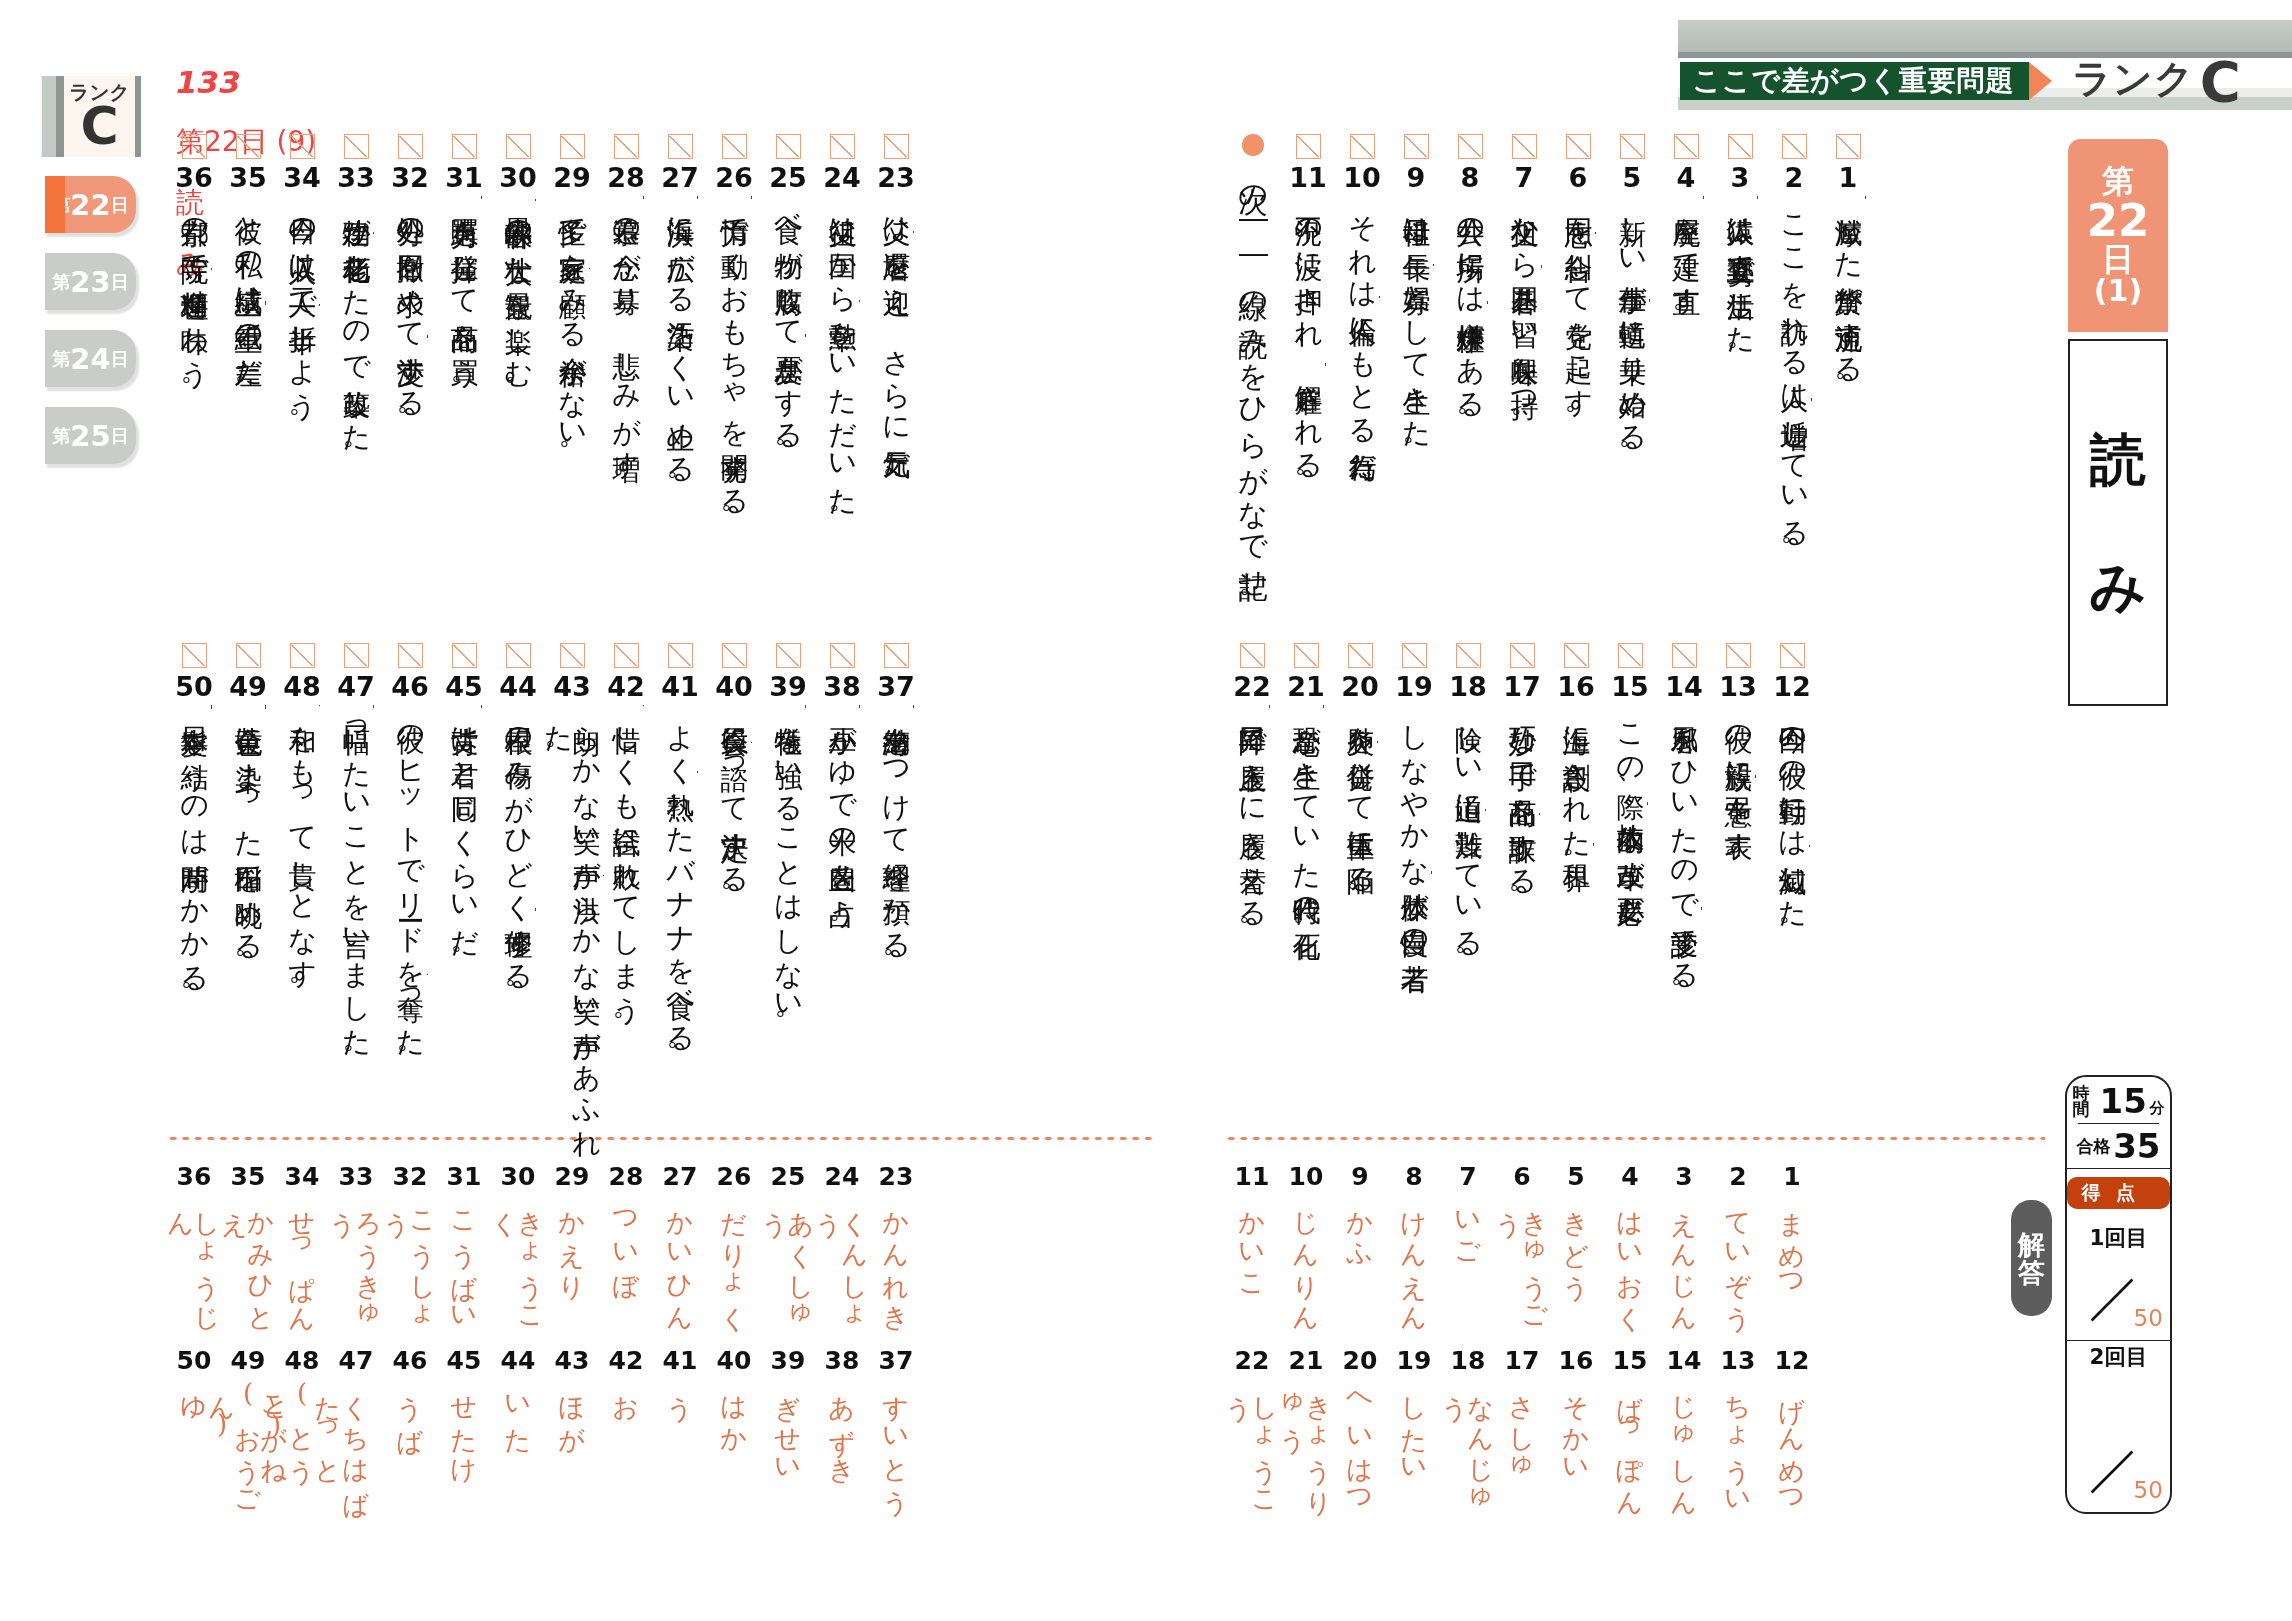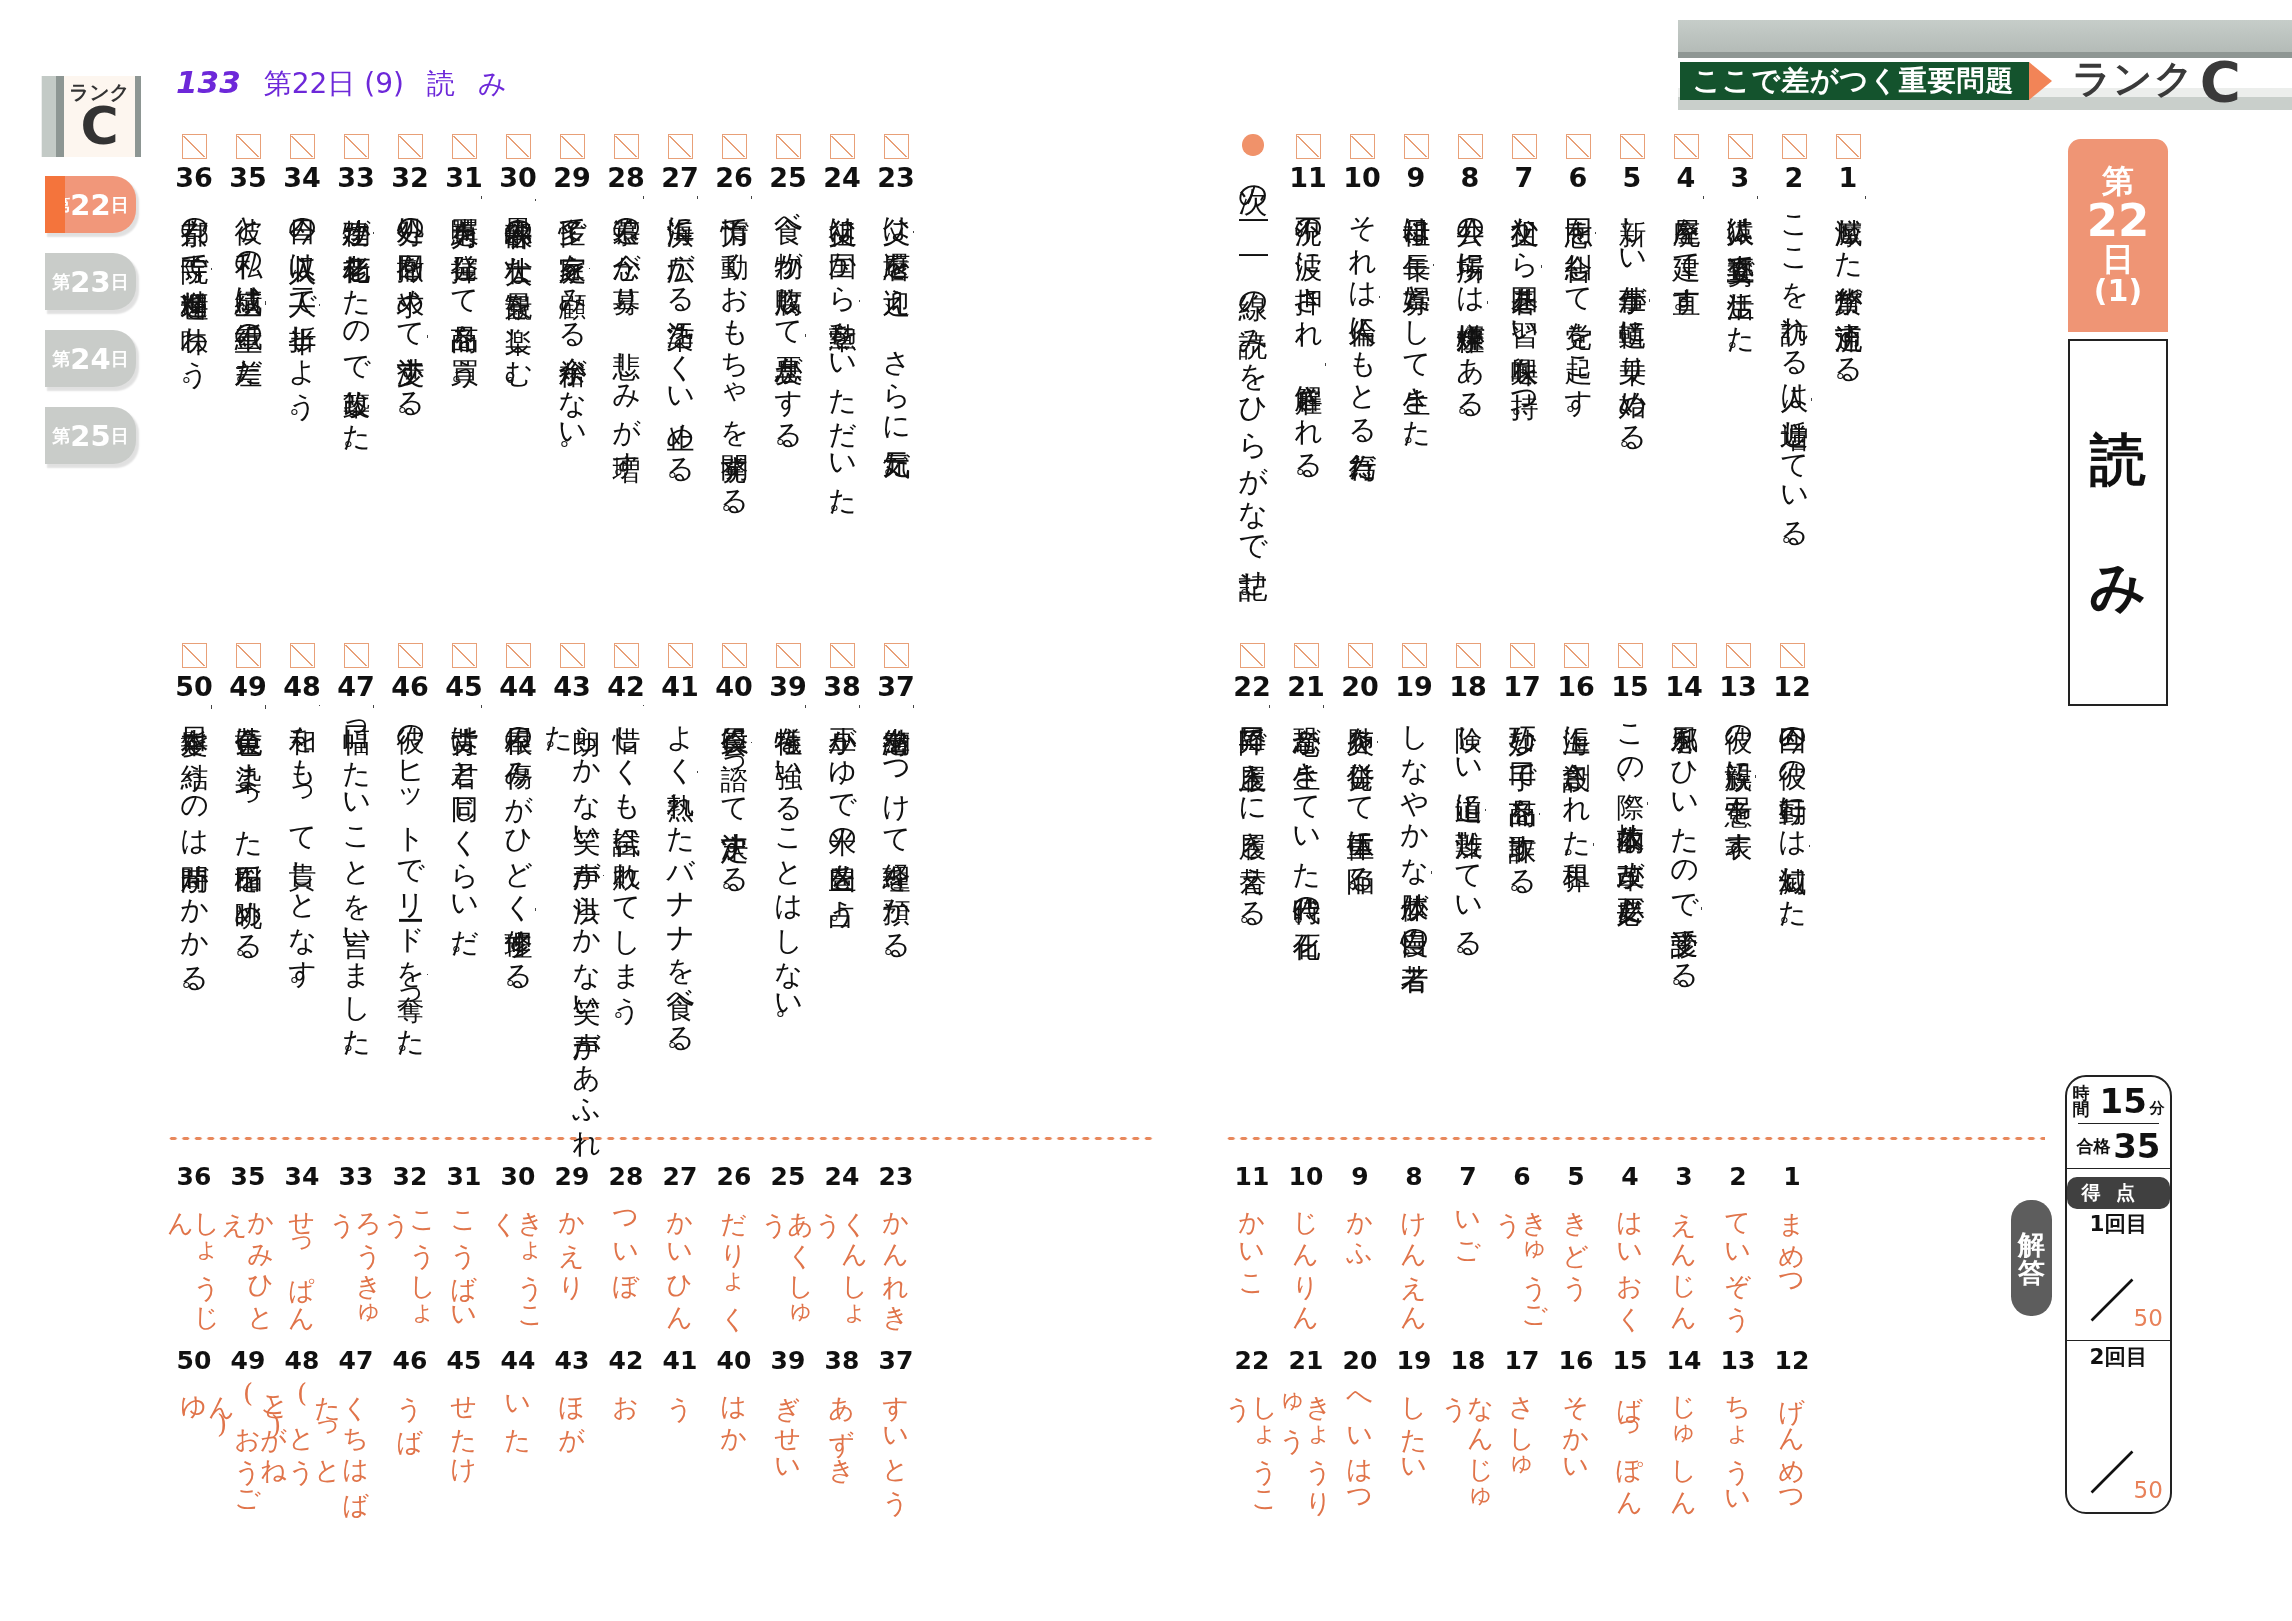--- a/index.html
+++ b/index.html
@@ -87,21 +87,21 @@
   #score-box .lbl2 {
     font-family:"DejaVu Sans", sans-serif; font-size:17px; font-weight:bold;
     line-height:0.95; display:flex; flex-direction:column; color:#111;
   }
   #score-box .big { font-family:"DejaVu Sans", sans-serif; font-weight:bold;
     font-size:34px; color:#111; line-height:1; }
   #score-box .sml { font-family:"DejaVu Sans", sans-serif; font-size:15px;
     font-weight:bold; color:#111; align-self:flex-end; }
   #score-box .hr { height:1.8px; background:#222; margin:4.5px 5.4px; }
   #score-box .tokuten {
-    margin:8px auto 0; background:#404040; color:#fff; border-radius:9.9px;
+    margin:8px auto 14px; background:#c2410c; color:#fff; border-radius:9.9px;
     font-family:"DejaVu Sans", sans-serif; font-weight:bold; font-size:19px;
     padding:2.7px 9.9px; letter-spacing:4.5px; text-indent:4.5px;
   }
   #score-box .kaime { text-align:center; font-family:"DejaVu Sans", sans-serif;
     font-weight:bold; font-size:21.5px; color:#111; margin-bottom:1.8px; }
   #score-box .trial { flex:1; position:relative; }
   #score-box .trial2 { border-top:1.8px solid #222; }
   #score-box .slash {
     position:absolute; right:34px; bottom:16px; width:48px; height:48px;
   }
@@ -145,22 +145,22 @@
   .daychip.active { background:#f1977a; }
   .daychip.active::before {
     content:""; position:absolute; left:0; top:0; width:19.7px; height:100%;
     background:#f4743c;
   }
   .daychip.inactive { background:#c9ccc9; }
 
   
   #page-header {
     position:absolute; left:176px; top:64px;
-    font-family:"DejaVu Sans", sans-serif; font-size:28px; color:#6d28d9;
-    display:flex; align-items:baseline; gap:23px; white-space:nowrap;
+    font-family:"DejaVu Sans", sans-serif; font-size:28px; color:#ef4444;
+    display:flex; align-items:baseline; gap:23px; white-space:nowrap;flex-direction:column;
   }
   #page-header .pno { font-style:italic; font-weight:bold; font-size:31px; }
 
   
   .qblock { position:absolute; display:flex; flex-direction:row-reverse; }
   .qitem {
     display:flex; flex-direction:column; align-items:center;
     width:54px;
   }
   .qbox {

